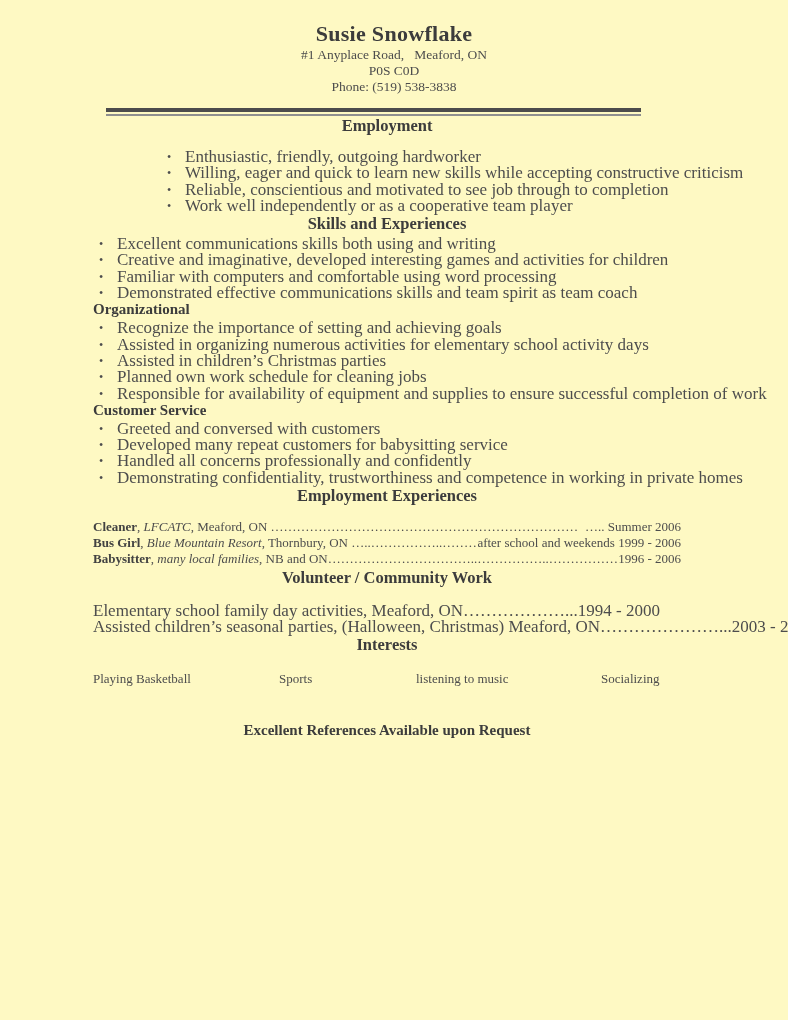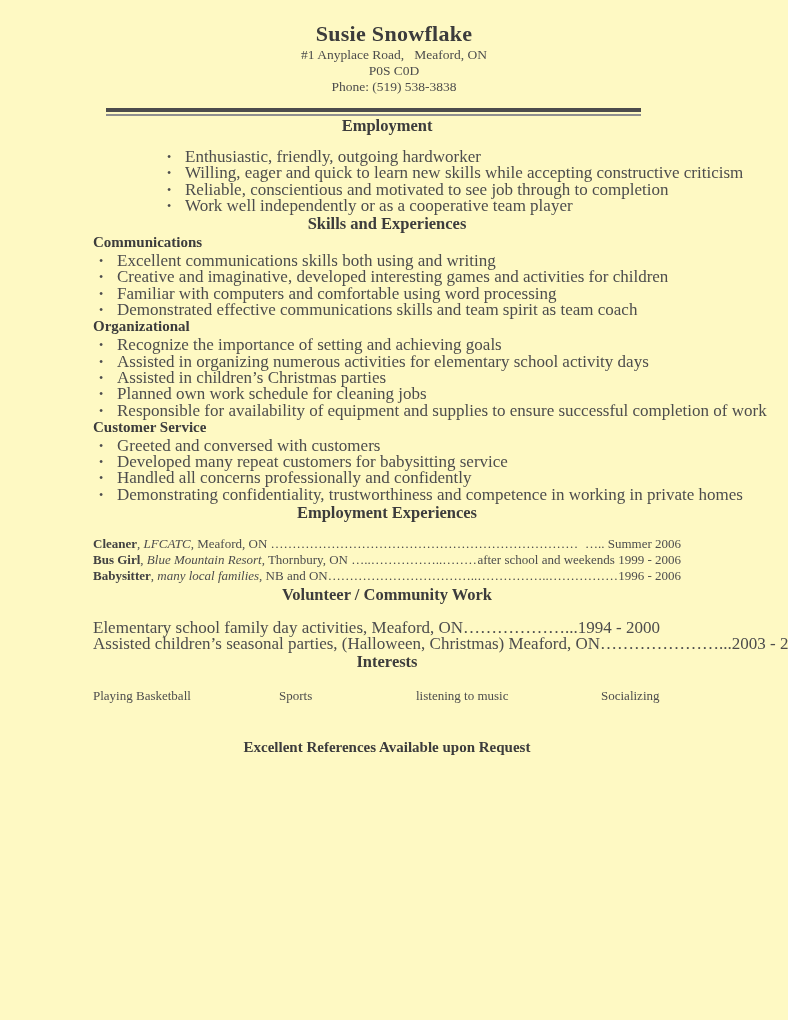--- a/index.html
+++ b/index.html
@@ -66,21 +66,20 @@
     <h2 class="section mt-33">Employment</h2>
     <ul class="hl-list">
       <li>Enthusiastic, friendly, outgoing hardworker</li>
       <li>Willing, eager and quick to learn  new skills while accepting constructive criticism</li>
       <li>Reliable, conscientious and motivated to see job through to completion</li>
       <li>Work well independently or as a cooperative team player</li>
     </ul>
 
     <h2 class="section mt-30">Skills and Experiences</h2>
 
-    <h3 class="group mt-15">Communications</h3>
     <ul class="sk-list">
       <li>Excellent communications skills both using and writing</li>
       <li>Creative and imaginative, developed  interesting games and activities for children</li>
       <li>Familiar with computers and comfortable using word processing</li>
       <li>Demonstrated effective communications skills and team spirit as team coach</li>
     </ul>
 
     <h3 class="group mt-20">Organizational</h3>
     <ul class="sk-list">
       <li>Recognize the importance of setting and achieving goals</li>

